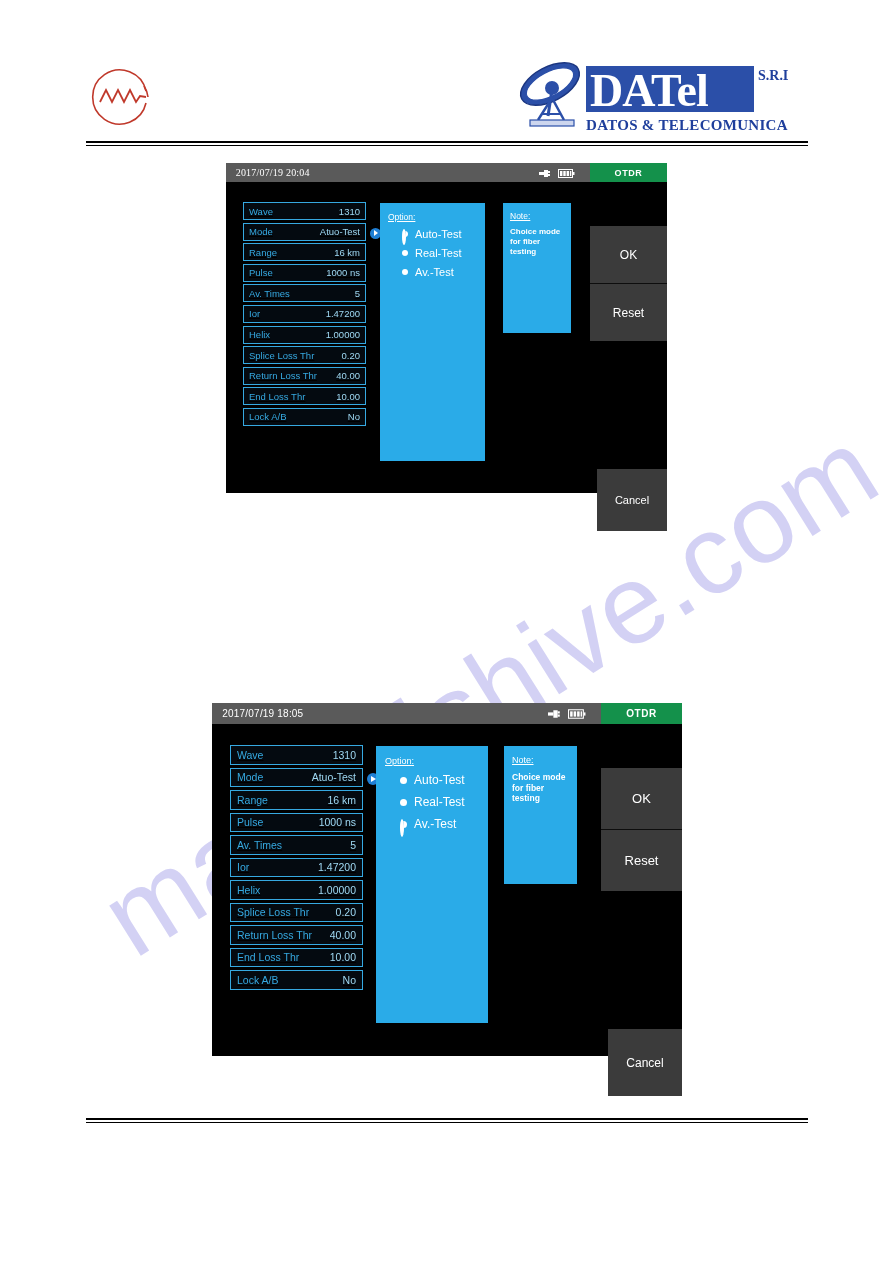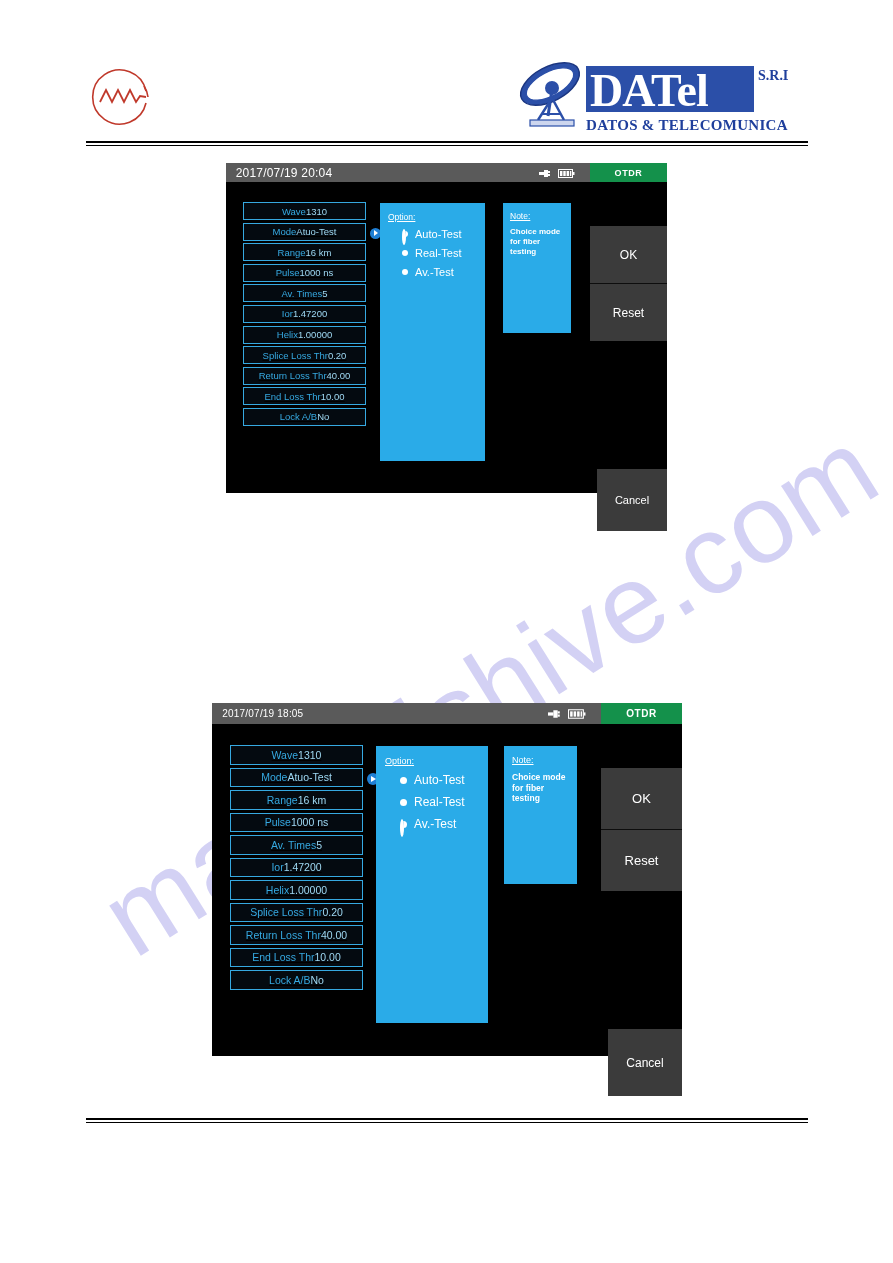--- a/index.html
+++ b/index.html
@@ -127,21 +127,21 @@
     display: flex;
     flex-direction: column;
   }
   .param-row {
     position: relative;
     box-sizing: border-box;
     border: 1px solid #36a9e1;
     background: #040a10;
     display: flex;
     align-items: center;
-    justify-content: center;
+    justify-content: space-between;
     text-decoration: underline;
   }
   .param-label {
     color: #36a9e1;
     white-space: nowrap;
   }
   .param-value {
     color: #9fd8f2;
     white-space: nowrap;
   }
@@ -208,21 +208,21 @@
     display: flex;
     align-items: center;
     justify-content: center;
     box-sizing: border-box;
     margin-top: 44px;
   }
   .sidebtn.divider-top { border-top: 1px solid #0d0d0d; }
 
   
   #device-1 .statusbar, #device-1 .sb-mode { height: 19px; }
-  #device-1 .sb-time { font-size: 12px; }
+  #device-1 .sb-time { font-size: 10px; font-family: Liberation Serif, serif; }
   #device-1 .sb-mode { width: 77px; font-size: 9px; }
   #device-1 .sb-icons { margin-right: 92px; }
   #device-1 .param-list { left: 17px; top: 39px; width: 123px; gap: 2.6px; }
   #device-1 .param-row { height: 18px; padding: 0 5px; }
   #device-1 .param-label { font-size: 9.5px; }
   #device-1 .param-value { font-size: 9.5px; }
   #device-1 .row-arrow { width: 11px; height: 11px; right: -16px; top: 4px; }
   #device-1 .row-arrow::after { border-width: 3px 0 3px 4.5px; margin-left: 1.5px; }
   #device-1 #opt-panel-1 { left: 154px; top: 40px; width: 105px; height: 258px; padding: 9px 8px; }
   #device-1 #note-panel-1 { left: 277px; top: 40px; width: 68px; height: 130px; padding: 8px 7px; }

